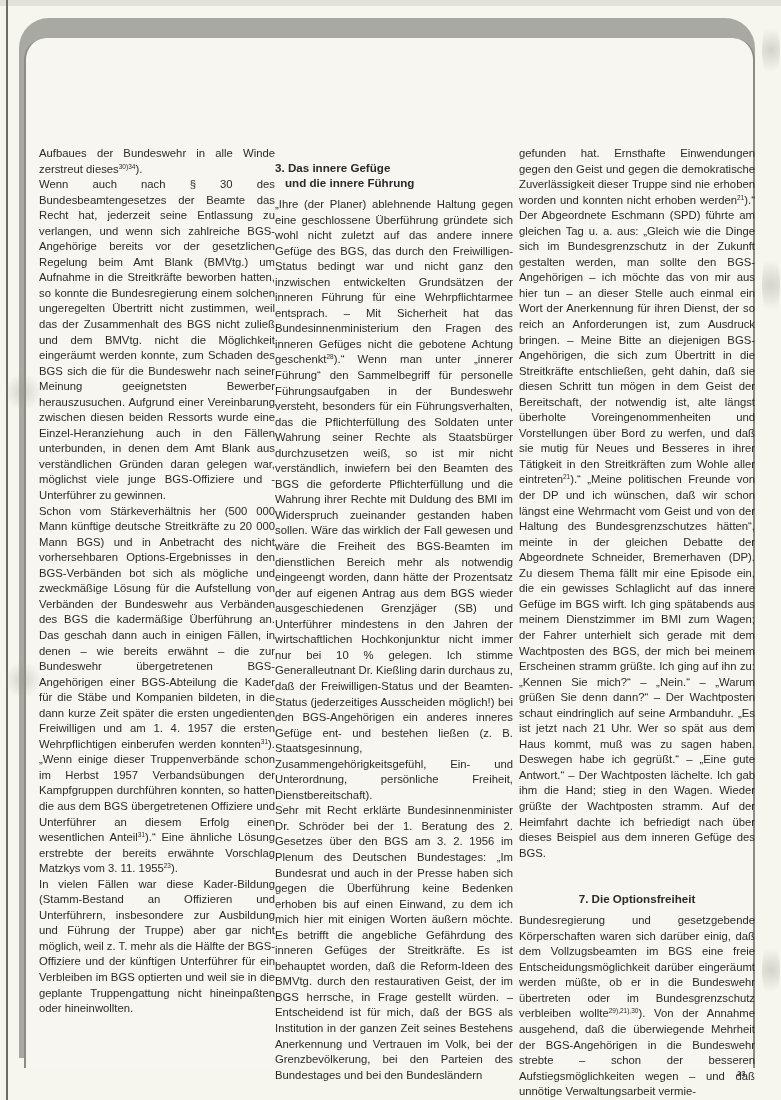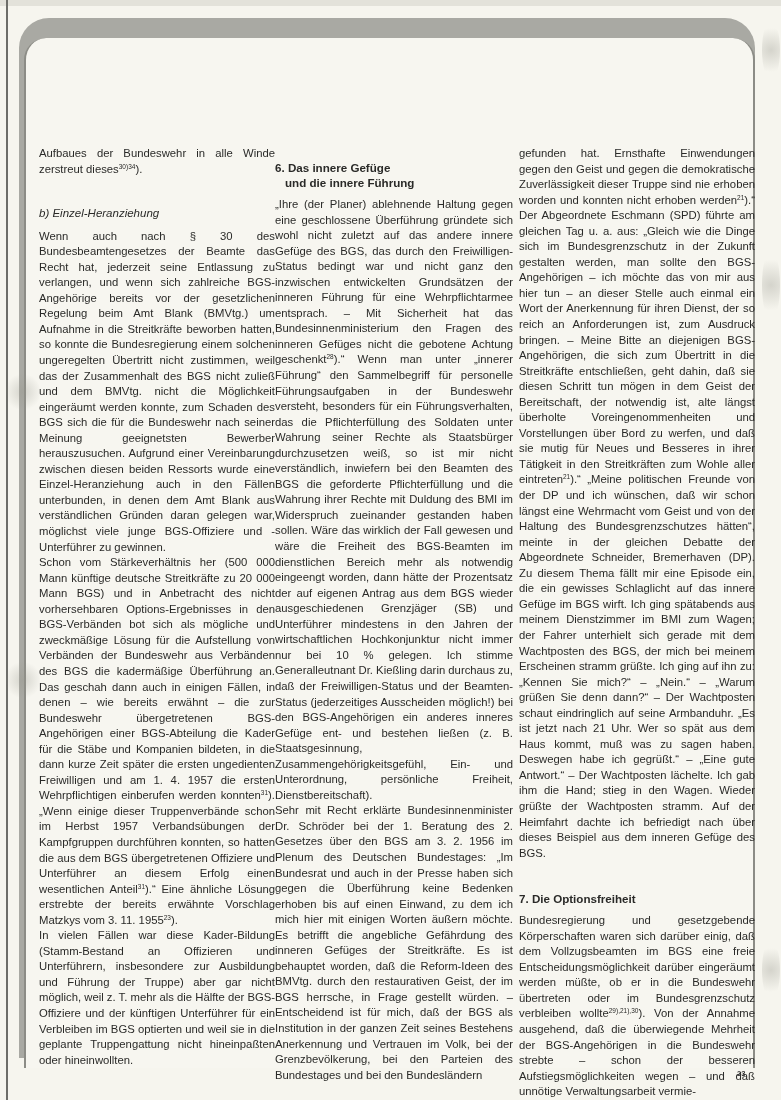--- a/index.html
+++ b/index.html
@@ -66,35 +66,34 @@
 <div class="frame-inner"></div>
 
 <div class="speckle" style="left:6px;top:372px;width:34px;height:40px;"></div>
 <div class="speckle" style="left:6px;top:660px;width:34px;height:40px;"></div>
 <div class="speckle" style="left:762px;top:20px;width:18px;height:60px;"></div>
 <div class="speckle" style="left:762px;top:250px;width:18px;height:70px;"></div>
 <div class="speckle" style="left:762px;top:940px;width:18px;height:60px;"></div>
 
 <div class="col col1">
   <p><span>Aufbaues der Bundeswehr in alle Winde zerstreut dieses</span><sup>30)34</sup><span>).</span></p>
-  <p class="sub">b) Einzel-Heranziehung</p>
   <p>Wenn auch nach § 30 des Bundesbeamtengesetzes der Beamte das Recht hat, jederzeit seine Entlassung zu verlangen, und wenn sich zahlreiche BGS-Angehörige bereits vor der gesetzlichen Regelung beim Amt Blank (BMVtg.) um Aufnahme in die Streitkräfte beworben hatten, so konnte die Bundesregierung einem solchen ungeregelten Übertritt nicht zustimmen, weil das der Zusammenhalt des BGS nicht zuließ und dem BMVtg. nicht die Möglichkeit eingeräumt werden konnte, zum Schaden des BGS sich die für die Bundeswehr nach seiner Meinung geeignetsten Bewerber herauszusuchen. Aufgrund einer Vereinbarung zwischen diesen beiden Ressorts wurde eine Einzel-Heranziehung auch in den Fällen unterbunden, in denen dem Amt Blank aus verständlichen Gründen daran gelegen war, möglichst viele junge BGS-Offiziere und -Unterführer zu gewinnen.</p>
   <p><span>Schon vom Stärkeverhältnis her (500 000 Mann künftige deutsche Streitkräfte zu 20 000 Mann BGS) und in Anbetracht des nicht vorhersehbaren Options-Ergebnisses in den BGS-Verbänden bot sich als mögliche und zweckmäßige Lösung für die Aufstellung von Verbänden der Bundeswehr aus Verbänden des BGS die kadermäßige Überführung an. Das geschah dann auch in einigen Fällen, in denen – wie bereits erwähnt – die zur Bundeswehr übergetretenen BGS-Angehörigen einer BGS-Abteilung die Kader für die Stäbe und Kompanien bildeten, in die dann kurze Zeit später die ersten ungedienten Freiwilligen und am 1. 4. 1957 die ersten Wehrpflichtigen einberufen werden konnten</span><sup>31</sup><span>). „Wenn einige dieser Truppenverbände schon im Herbst 1957 Verbandsübungen der Kampfgruppen durchführen konnten, so hatten die aus dem BGS übergetretenen Offiziere und Unterführer an diesem Erfolg einen wesentlichen Anteil</span><sup>31</sup><span>).“ Eine ähnliche Lösung erstrebte der bereits erwähnte Vorschlag Matzkys vom 3. 11. 1955</span><sup>23</sup><span>).</span></p>
   <p>In vielen Fällen war diese Kader-Bildung (Stamm-Bestand an Offizieren und Unterführern, insbesondere zur Ausbildung und Führung der Truppe) aber gar nicht möglich, weil z. T. mehr als die Hälfte der BGS-Offiziere und der künftigen Unterführer für ein Verbleiben im BGS optierten und weil sie in die geplante Truppengattung nicht hineinpaßten oder hineinwollten.</p>
 
 </div>
 
 <div class="col col2">
   <p class="h">
-    <span>6. Das innere Gefüge</span>
+    <span>3. Das innere Gefüge</span>
     <span class="indent">und die innere Führung</span>
   </p>
   <p><span>„Ihre (der Planer) ablehnende Haltung gegen eine geschlossene Überführung gründete sich wohl nicht zuletzt auf das andere innere Gefüge des BGS, das durch den Freiwilligen-Status bedingt war und nicht ganz den inzwischen entwickelten Grundsätzen der inneren Führung für eine Wehrpflichtarmee entsprach. – Mit Sicherheit hat das Bundesinnenministerium den Fragen des inneren Gefüges nicht die gebotene Achtung geschenkt</span><sup>28</sup><span>).“ Wenn man unter „innerer Führung“ den Sammelbegriff für personelle Führungsaufgaben in der Bundeswehr versteht, besonders für ein Führungsverhalten, das die Pflichterfüllung des Soldaten unter Wahrung seiner Rechte als Staatsbürger durchzusetzen weiß, so ist mir nicht verständlich, inwiefern bei den Beamten des BGS die geforderte Pflichterfüllung und die Wahrung ihrer Rechte mit Duldung des BMI im Widerspruch zueinander gestanden haben sollen. Wäre das wirklich der Fall gewesen und wäre die Freiheit des BGS-Beamten im dienstlichen Bereich mehr als notwendig eingeengt worden, dann hätte der Prozentsatz der auf eigenen Antrag aus dem BGS wieder ausgeschiedenen Grenzjäger (SB) und Unterführer mindestens in den Jahren der wirtschaftlichen Hochkonjunktur nicht immer nur bei 10 % gelegen. Ich stimme Generalleutnant Dr. Kießling darin durchaus zu, daß der Freiwilligen-Status und der Beamten-Status (jederzeitiges Ausscheiden möglich!) bei den BGS-Angehörigen ein anderes inneres Gefüge ent- und bestehen ließen (z. B. Staatsgesinnung, Zusammengehörigkeitsgefühl, Ein- und Unterordnung, persönliche Freiheit, Dienstbereitschaft).</span></p>
   <p>Sehr mit Recht erklärte Bundesinnenminister Dr. Schröder bei der 1. Beratung des 2. Gesetzes über den BGS am 3. 2. 1956 im Plenum des Deutschen Bundestages: „Im Bundesrat und auch in der Presse haben sich gegen die Überführung keine Bedenken erhoben bis auf einen Einwand, zu dem ich mich hier mit einigen Worten äußern möchte. Es betrifft die angebliche Gefährdung des inneren Gefüges der Streitkräfte. Es ist behauptet worden, daß die Reform-Ideen des BMVtg. durch den restaurativen Geist, der im BGS herrsche, in Frage gestellt würden. – Entscheidend ist für mich, daß der BGS als Institution in der ganzen Zeit seines Bestehens Anerkennung und Vertrauen im Volk, bei der Grenzbevölkerung, bei den Parteien des Bundestages und bei den Bundesländern</p>
 </div>
 
 <div class="col col3">
   <p><span>gefunden hat. Ernsthafte Einwendungen gegen den Geist und gegen die demokratische Zuverlässigkeit dieser Truppe sind nie erhoben worden und konnten nicht erhoben werden</span><sup>21</sup><span>).“ Der Abgeordnete Eschmann (SPD) führte am gleichen Tag u. a. aus: „Gleich wie die Dinge sich im Bundesgrenzschutz in der Zukunft gestalten werden, man sollte den BGS-Angehörigen – ich möchte das von mir aus hier tun – an dieser Stelle auch einmal ein Wort der Anerkennung für ihren Dienst, der so reich an Anforderungen ist, zum Ausdruck bringen. – Meine Bitte an diejenigen BGS-Angehörigen, die sich zum Übertritt in die Streitkräfte entschließen, geht dahin, daß sie diesen Schritt tun mögen in dem Geist der Bereitschaft, der notwendig ist, alte längst überholte Voreingenommenheiten und Vorstellungen über Bord zu werfen, und daß sie mutig für Neues und Besseres in ihrer Tätigkeit in den Streitkräften zum Wohle aller eintreten</span><sup>21</sup><span>).“ „Meine politischen Freunde von der DP und ich wünschen, daß wir schon längst eine Wehrmacht vom Geist und von der Haltung des Bundesgrenzschutzes hätten“, meinte in der gleichen Debatte der Abgeordnete Schneider, Bremerhaven (DP). Zu diesem Thema fällt mir eine Episode ein, die ein gewisses Schlaglicht auf das innere Gefüge im BGS wirft. Ich ging spätabends aus meinem Dienstzimmer im BMI zum Wagen; der Fahrer unterhielt sich gerade mit dem Wachtposten des BGS, der mich bei meinem Erscheinen stramm grüßte. Ich ging auf ihn zu: „Kennen Sie mich?“ – „Nein.“ – „Warum grüßen Sie denn dann?“ – Der Wachtposten schaut eindringlich auf seine Armbanduhr. „Es ist jetzt nach 21 Uhr. Wer so spät aus dem Haus kommt, muß was zu sagen haben. Deswegen habe ich gegrüßt.“ – „Eine gute Antwort.“ – Der Wachtposten lächelte. Ich gab ihm die Hand; stieg in den Wagen. Wieder grüßte der Wachtposten stramm. Auf der Heimfahrt dachte ich befriedigt nach über dieses Beispiel aus dem inneren Gefüge des BGS.</span></p>
-  <p class="h" style="margin-top:30px !important;">7. Die Optionsfreiheit</p>
+  <p class="h" style="margin-top:30px !important;text-align:center;">7. Die Optionsfreiheit</p>
   <p><span>Bundesregierung und gesetzgebende Körperschaften waren sich darüber einig, daß dem Vollzugsbeamten im BGS eine freie Entscheidungsmöglichkeit darüber eingeräumt werden müßte, ob er in die Bundeswehr übertreten oder im Bundesgrenzschutz verbleiben wollte</span><sup>29),21),30</sup><span>). Von der Annahme ausgehend, daß die überwiegende Mehrheit der BGS-Angehörigen in die Bundeswehr strebte – schon der besseren Aufstiegsmöglichkeiten wegen – und daß unnötige Verwaltungsarbeit vermie-</span></p>
 </div>
 
 <div class="page-number">23</div>
 
 </body></html>

